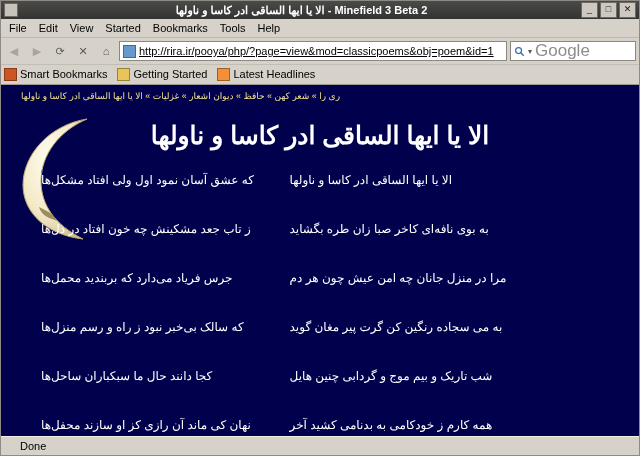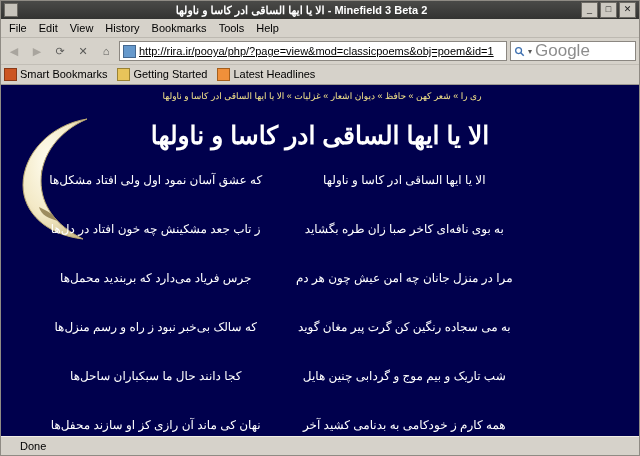--- a/index.html
+++ b/index.html
@@ -186,22 +186,22 @@
     flex: 1;
     position: relative;
     background: #00004d;
     overflow: hidden;
     direction: rtl;
   }
   .breadcrumb {
     position: absolute;
     top: 6px;
     right: 8px;
-    left: 12px;
-    text-align: center;
+    left: 20px;
+    text-align: left;
     color: #f3e38a;
     font-size: 9px;
     white-space: nowrap;
     overflow: hidden;
     direction: rtl;
   }
   .poem-title {
     position: absolute;
     top: 36px;
     left: 0;
@@ -224,21 +224,21 @@
     display: flex;
     flex-direction: row;
     justify-content: space-between;
     height: 49px;
     align-items: flex-start;
     color: #ffffff;
     font-size: 12px;
   }
   .hemistich {
     width: 48%;
-    text-align: center;
+    text-align: left;
     white-space: nowrap;
     direction: rtl;
   }
 
   
   .moon-wrap {
     position: absolute;
     left: 8px;
     top: 28px;
     width: 104px;
@@ -270,21 +270,21 @@
       <span class="title-btn">_</span>
       <span class="title-btn">□</span>
       <span class="title-btn">✕</span>
     </span>
   </div>
 
   <div class="menubar">
     <span class="menu-item">File</span>
     <span class="menu-item">Edit</span>
     <span class="menu-item">View</span>
-    <span class="menu-item">History</span>
+    <span class="menu-item">Started</span>
     <span class="menu-item">Bookmarks</span>
     <span class="menu-item">Tools</span>
     <span class="menu-item">Help</span>
   </div>
 
   <div class="navbar">
     <span class="nav-btn disabled">◀</span>
     <span class="nav-btn disabled">▶</span>
     <span class="nav-btn">⟳</span>
     <span class="nav-btn">✕</span>

